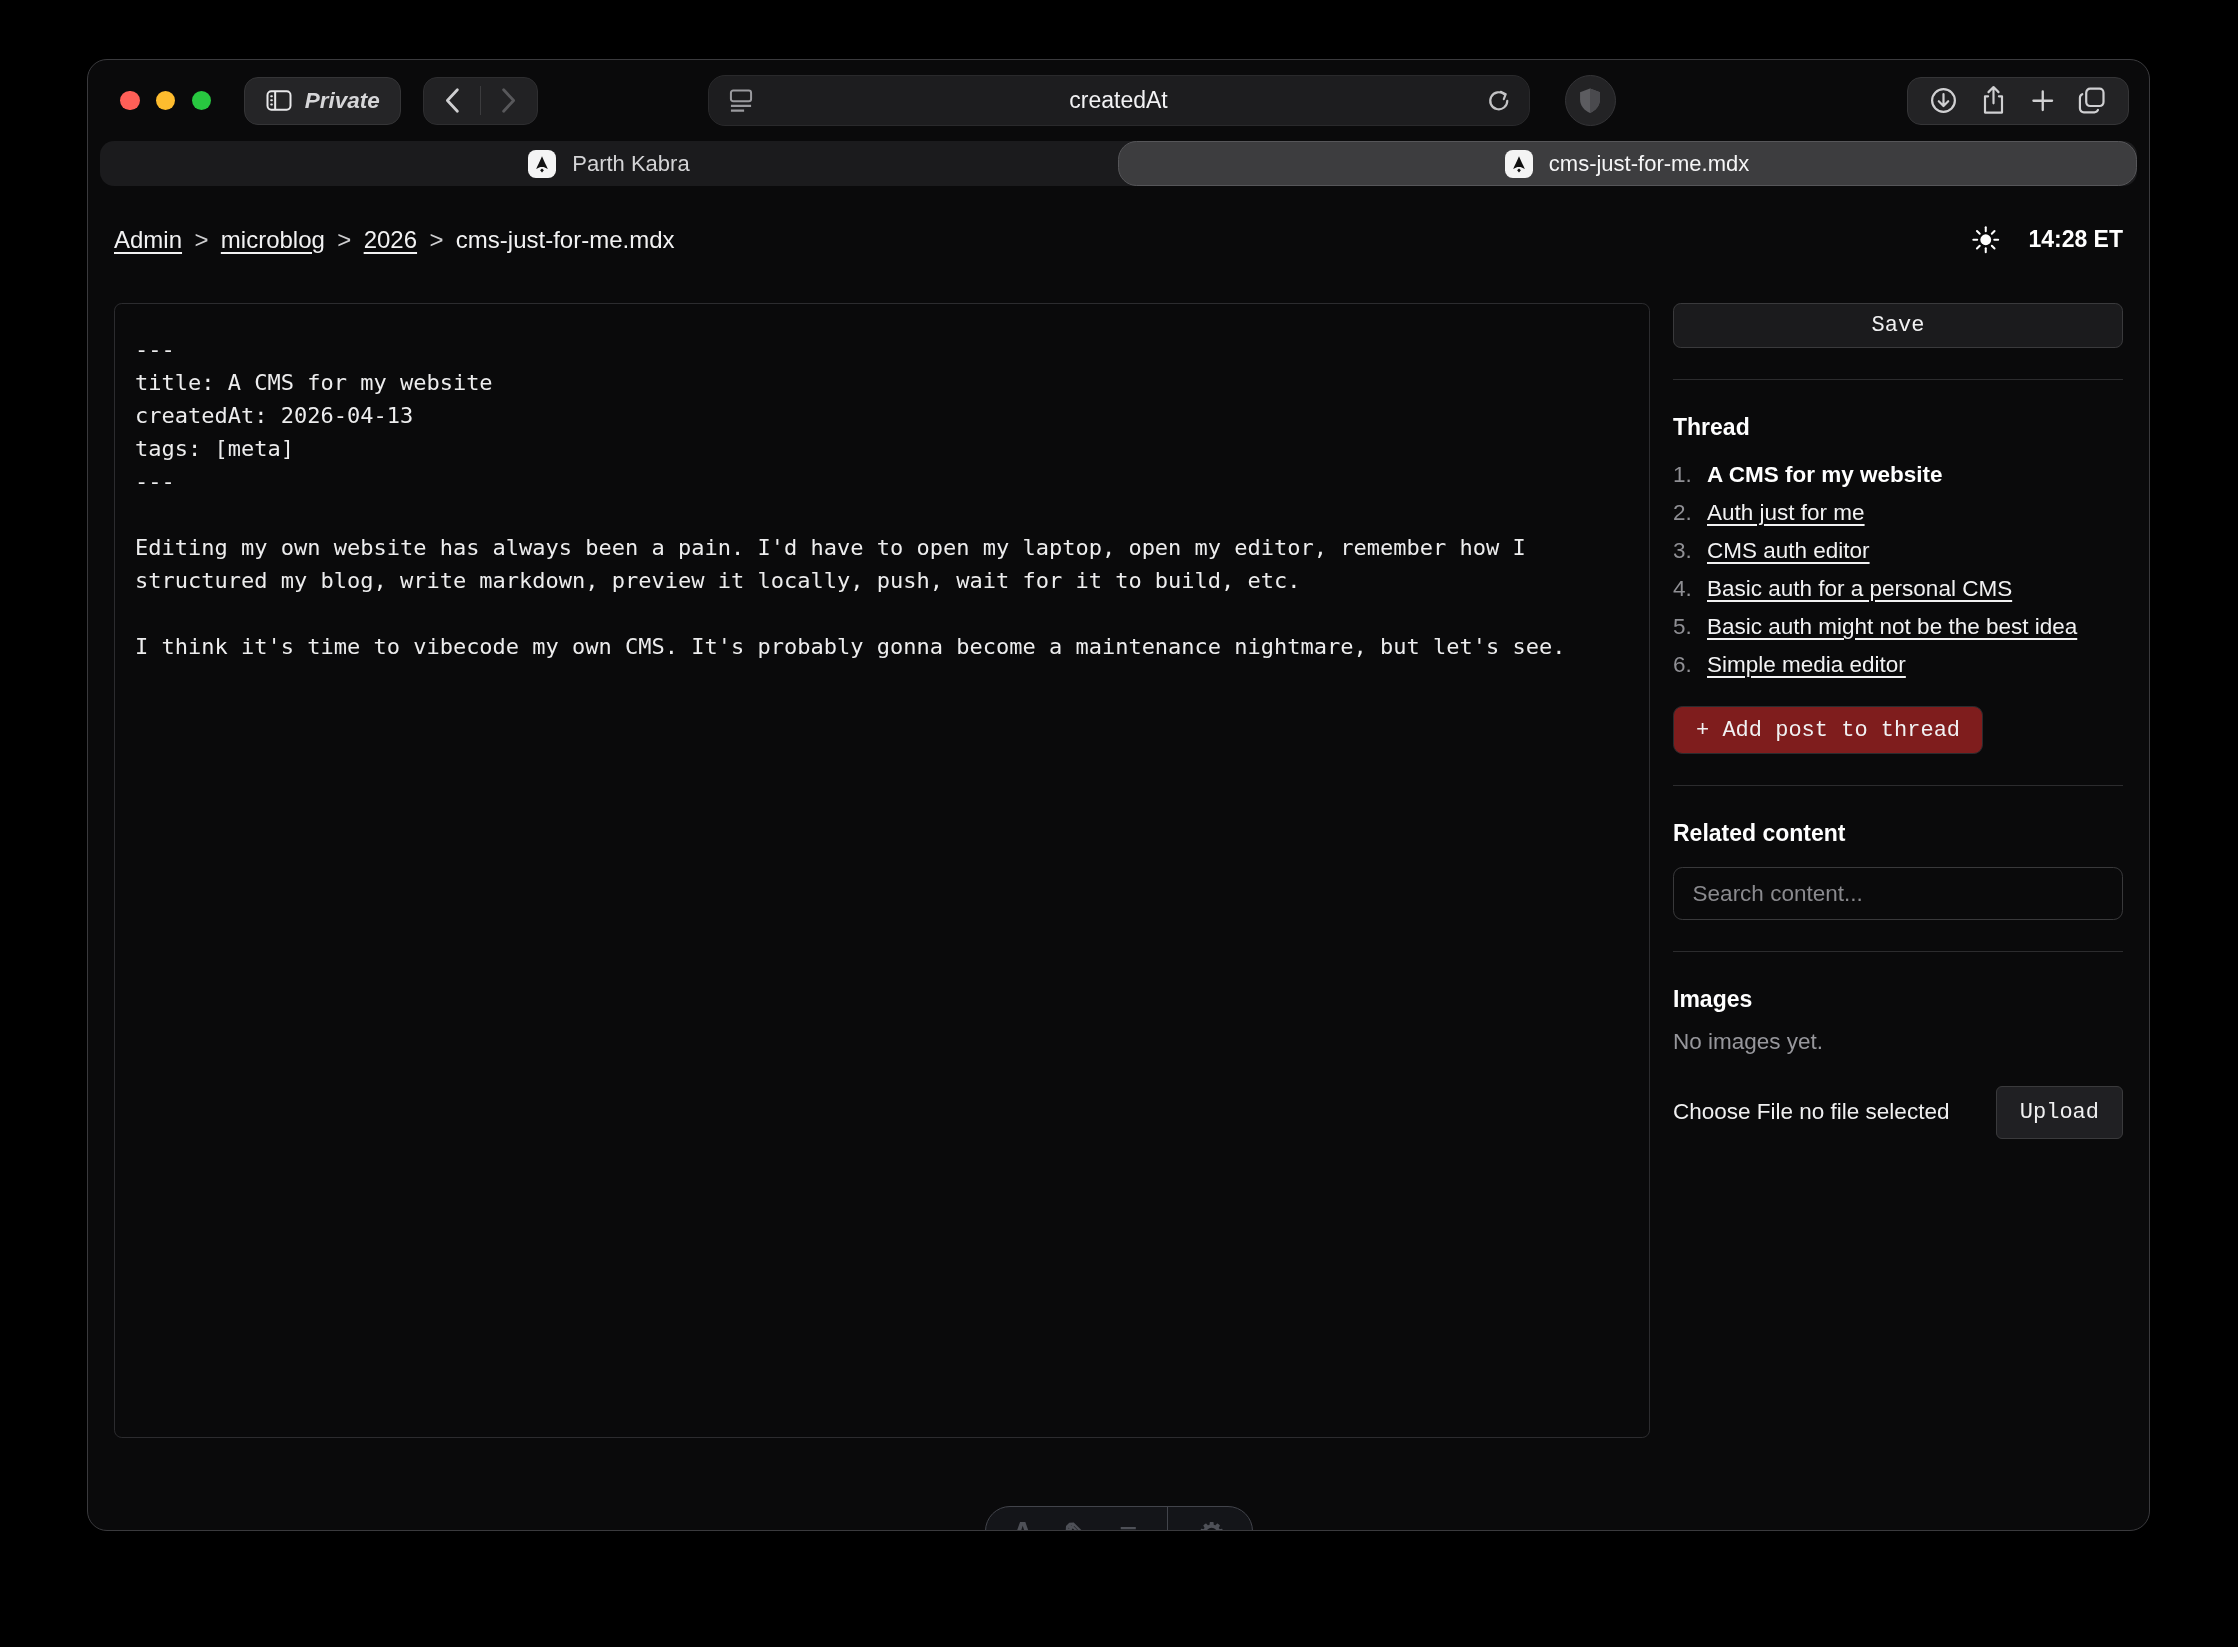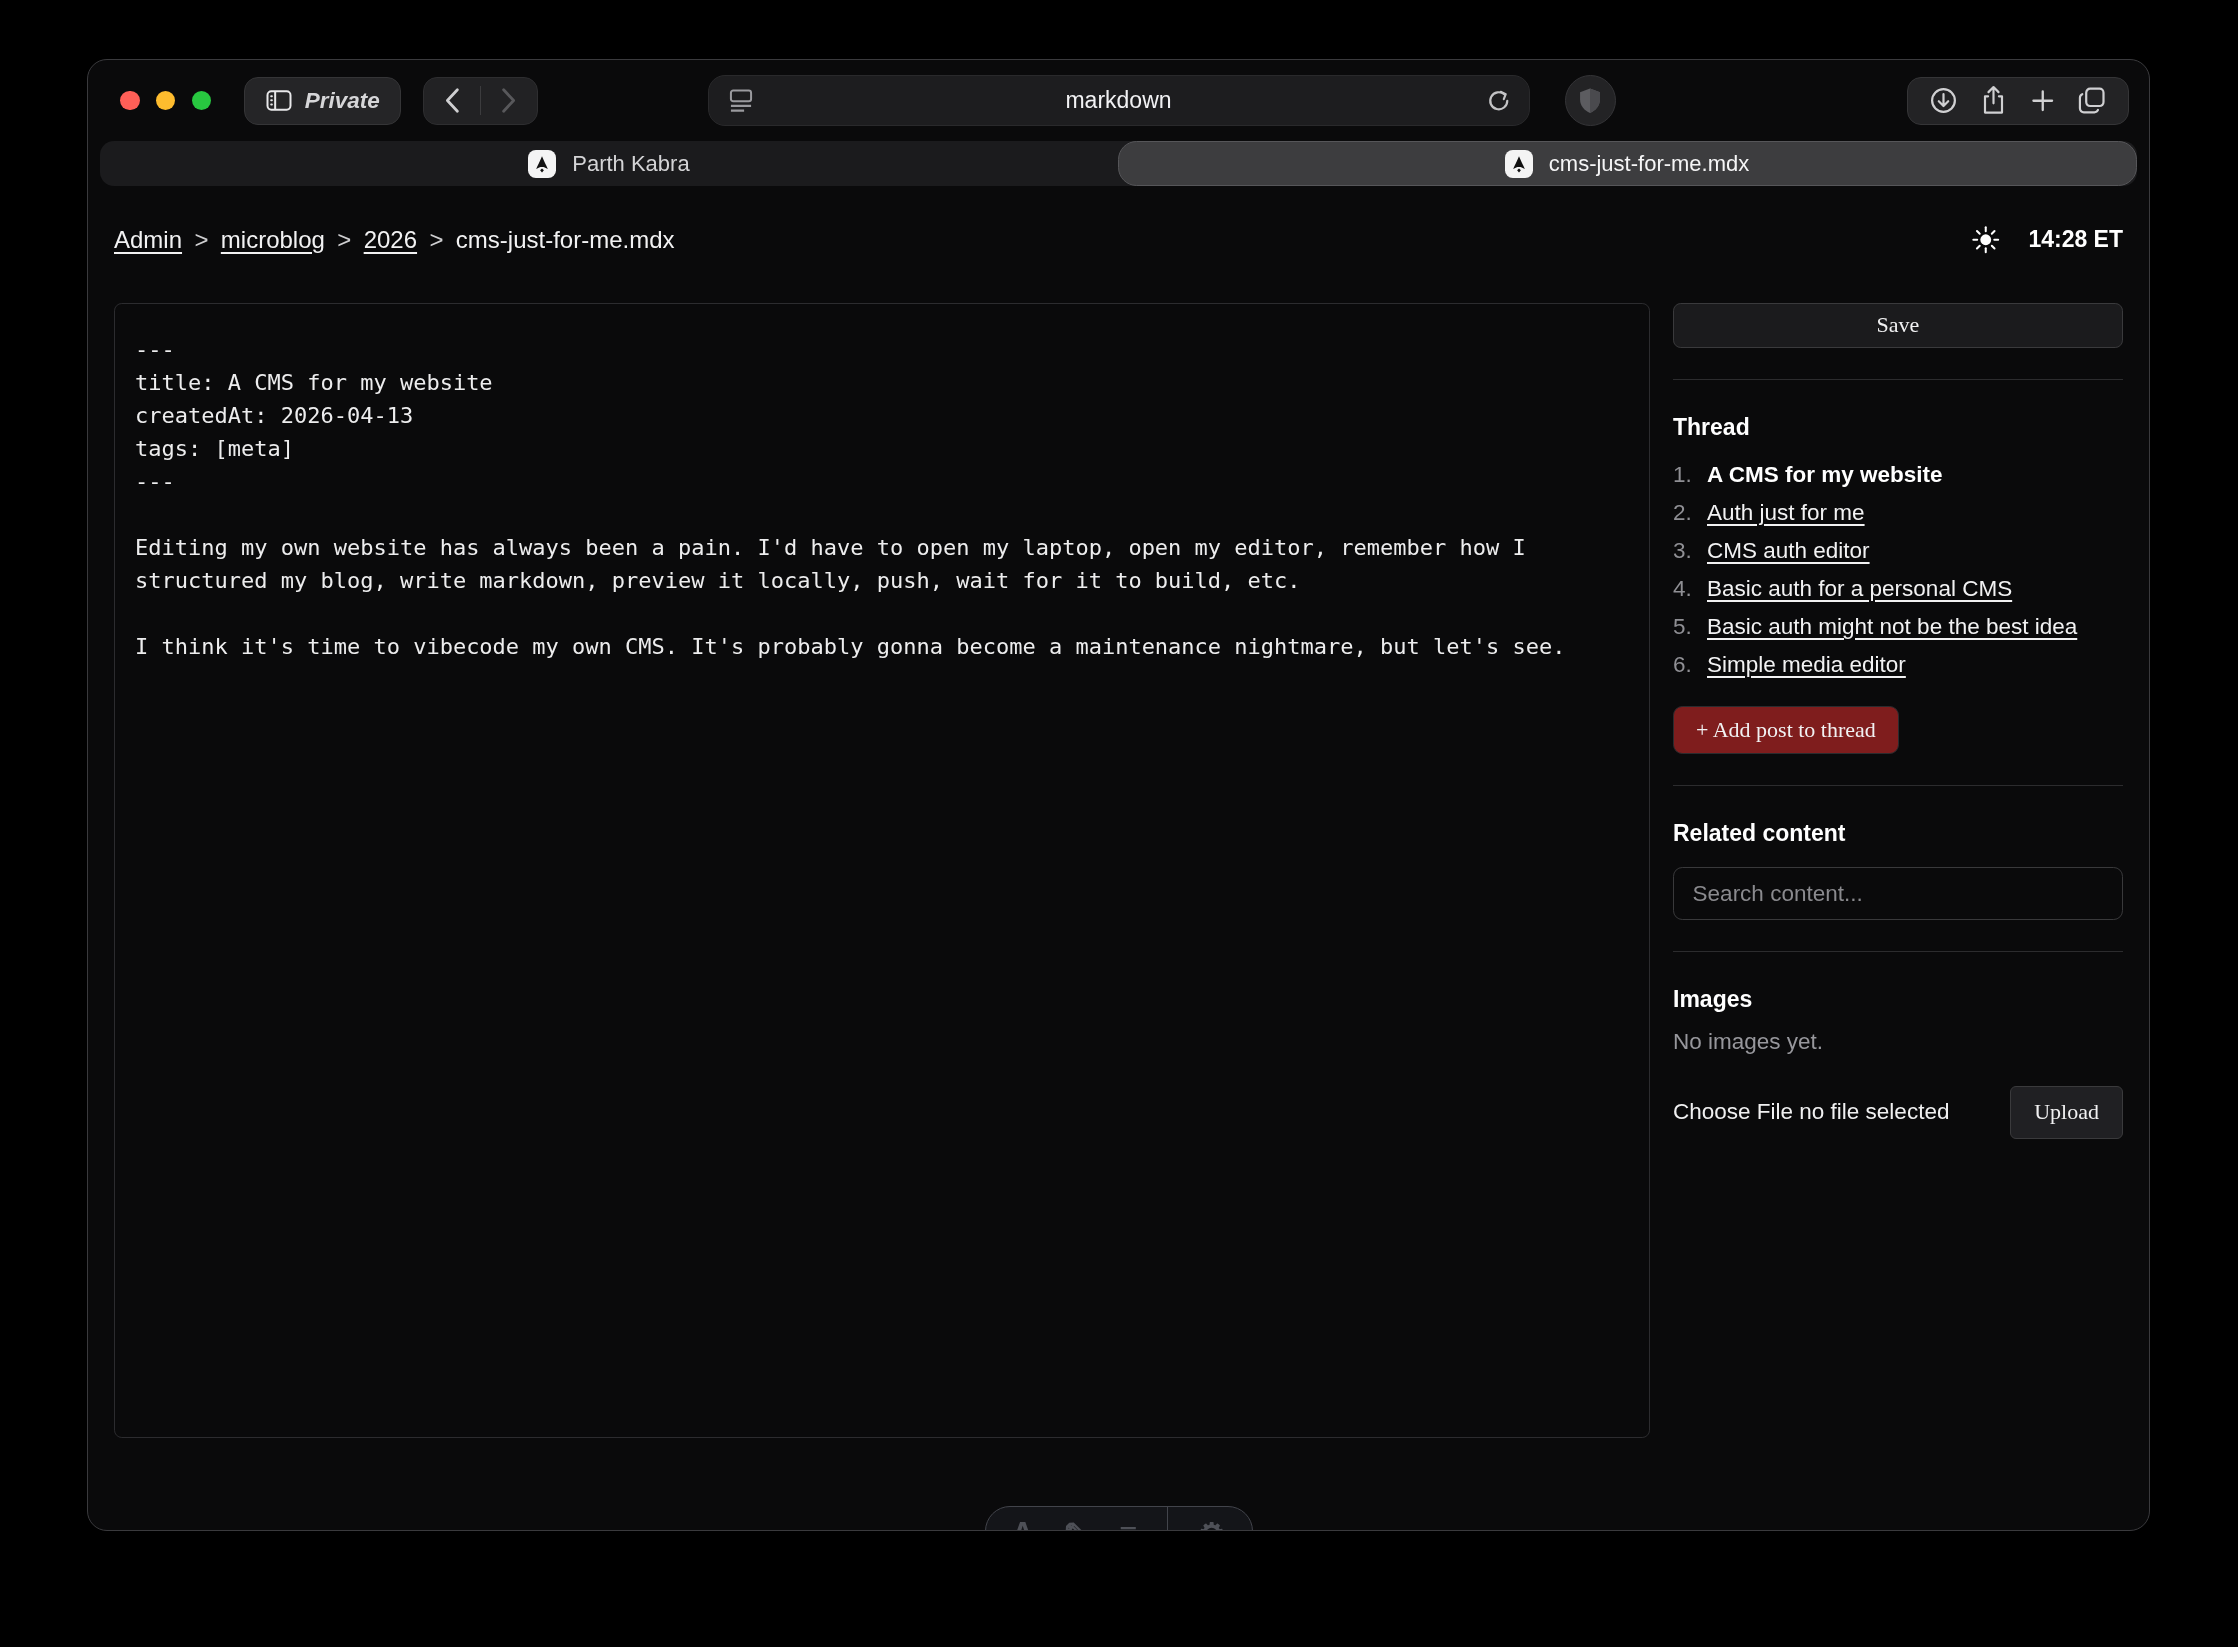--- a/index.html
+++ b/index.html
@@ -42,21 +42,21 @@
   .crumb-current{color:#f2f2f3;}
   .clock{display:flex;align-items:center;gap:28px;color:#ffffff;font-size:23px;font-weight:600;}
 
   .main{display:flex;gap:23px;margin-top:48px;}
   .editor{flex:1;height:1135px;background:transparent;border:1.6px solid #2c2c2f;border-radius:7.8px;
           box-sizing:border-box;padding:29.5px 20px;color:#ededee;font-family:"DejaVu Sans Mono",monospace;
           font-size:22px;line-height:33px;resize:none;outline:none;overflow:hidden;}
 
   .sidebar{width:450px;flex:none;}
   .btn{background:#1b1b1d;border:1.6px solid #3a3a3c;border-radius:7.8px;color:#f1f1f2;font-size:22px;
-       font-family:Liberation Serif, serif;display:flex;align-items:center;justify-content:center;box-sizing:border-box;}
+       font-family:Liberation Mono, monospace;display:flex;align-items:center;justify-content:center;box-sizing:border-box;}
   .save{width:100%;height:45px;}
   .sidebar hr{border:none;border-top:1.6px solid #2c2c2e;margin:31px 0 0 0;}
   .sb-h{font-size:23px;font-weight:700;color:#ffffff;margin:34px 0 15.5px 0;}
   .thread-list{list-style:none;margin:0;padding:0;font-size:22.5px;}
   .thread-list li{display:flex;gap:11px;line-height:38px;}
   .t-num{color:#8f8f94;min-width:23px;}
   .t-link{color:#f2f2f3;text-decoration:underline;text-underline-offset:3.9px;cursor:pointer;}
   .t-current{color:#ffffff;font-weight:700;}
   .addpost{height:48px;padding:0 22px;margin-top:22px;background:#7f1d1d;border:0.8px solid #2b2b2e;border-radius:9.3px;}
   .search{width:100%;height:53px;background:transparent;border:1.6px solid #39393b;border-radius:9.3px;
@@ -121,21 +121,21 @@
       </div>
 
       <div class="addressbar">
         <span class="ab-left">
           <svg width="28" height="31" viewBox="0 0 36 40">
             <rect x="5" y="7" width="26" height="14" rx="3" fill="none" stroke="#9a9a9e" stroke-width="2.6"></rect>
             <line x1="5" y1="27" x2="31" y2="27" stroke="#9a9a9e" stroke-width="2.8"></line>
             <line x1="5" y1="33" x2="22" y2="33" stroke="#9a9a9e" stroke-width="2.8"></line>
           </svg>
         </span>
-        <span class="url">markdown</span>
+        <span class="url">createdAt</span>
         <button class="ab-right">
           <span>
             <svg width="29.5" height="29.5" viewBox="0 0 38 38">
               <path d="M30 19 A11 11 0 1 1 26.5 11" fill="none" stroke="#c3c3c5" stroke-width="2.8" stroke-linecap="round"></path>
               <path d="M21.5 7.5 L28 10.5 L25.5 17" fill="none" stroke="#c3c3c5" stroke-width="2.8" stroke-linecap="round" stroke-linejoin="round"></path>
             </svg>
           </span>
         </button>
       </div>
 

